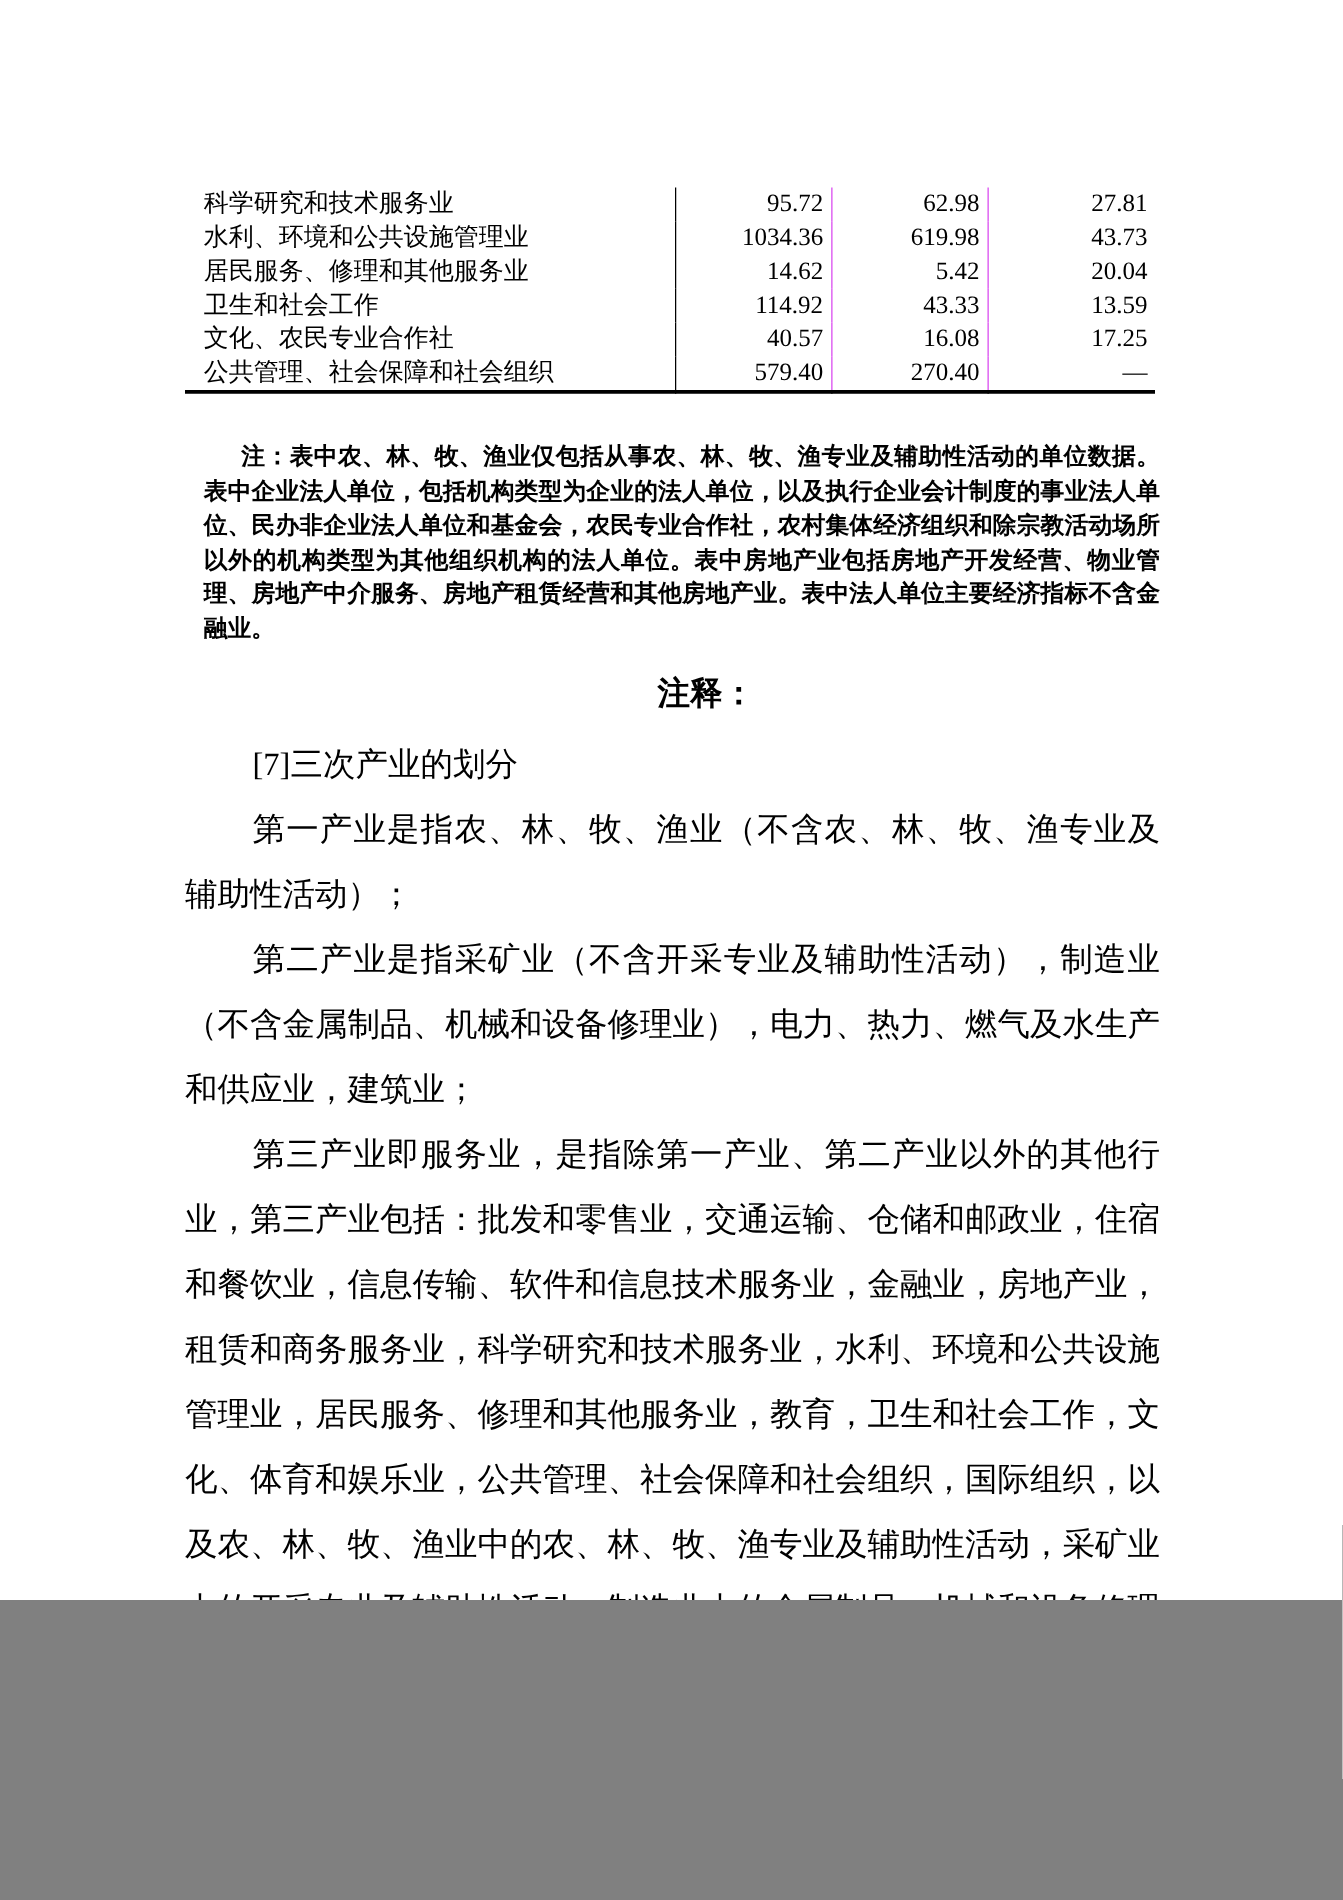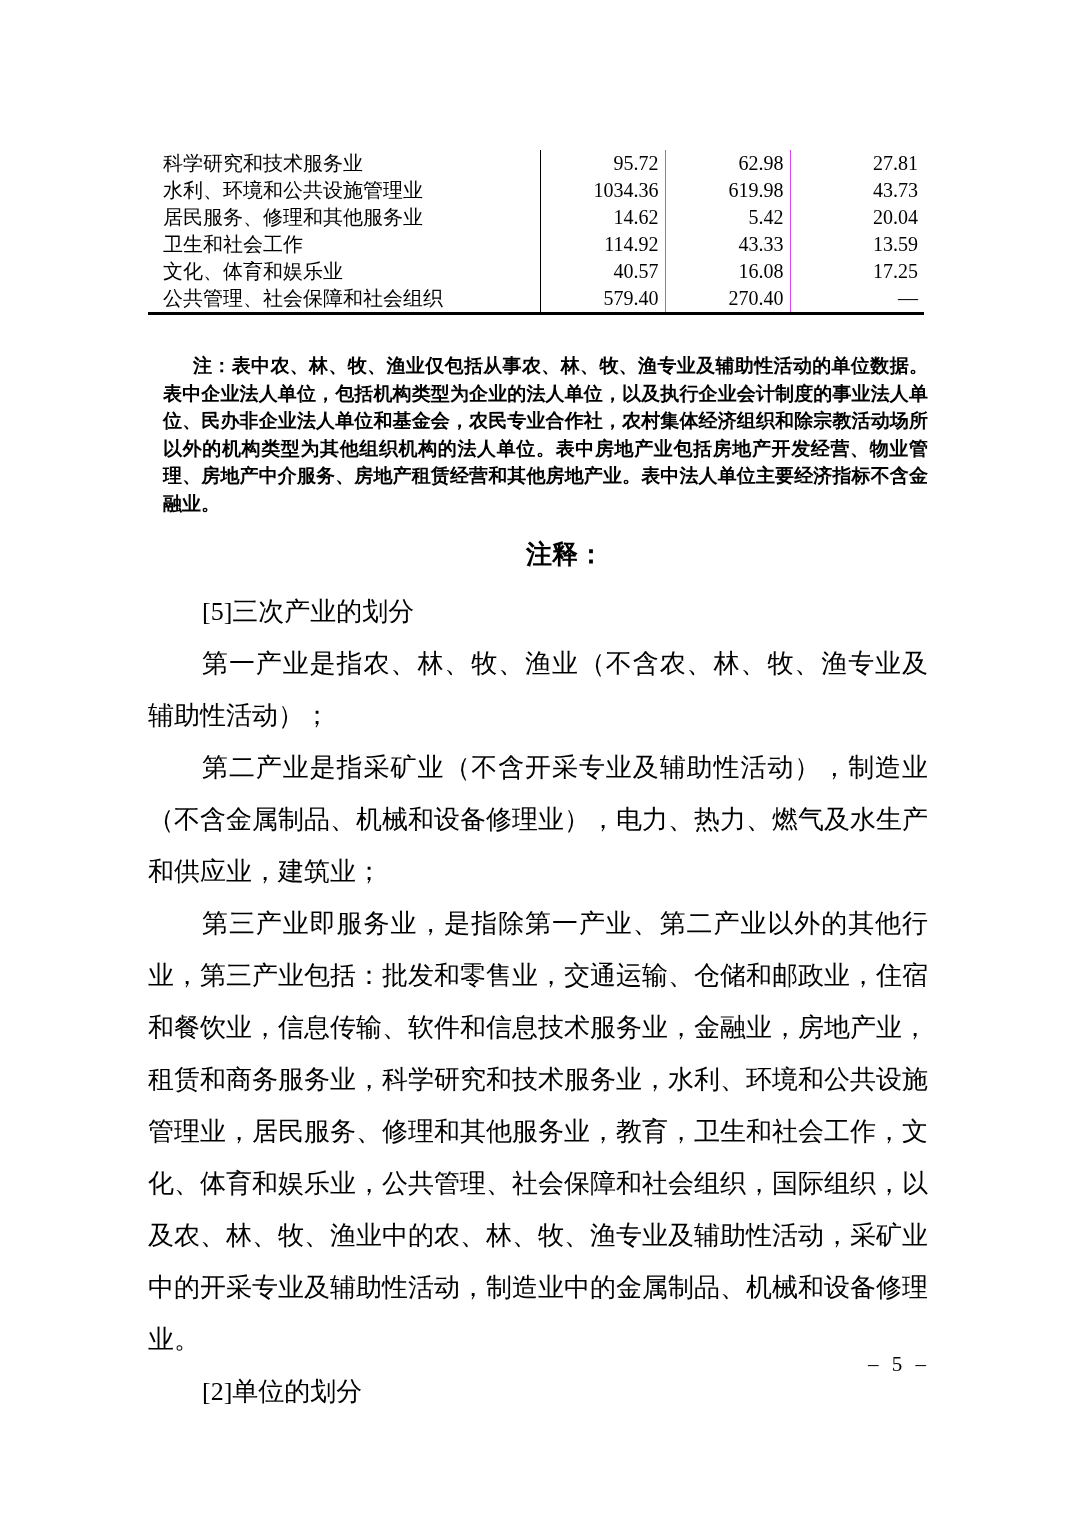--- a/index.html
+++ b/index.html
@@ -1,19 +1,19 @@
 <!DOCTYPE html>
 <html lang="zh"><head>
 <meta charset="utf-8">
 <style>
   html, body { margin: 0; padding: 0; background: #808080; }
   .page {
     position: relative;
     width: 1074px;
-    height: 1520px;
+    height: 1280px;
     margin: 0 auto;
     background: #ffffff;
     color: #000000;
     font-family: "Liberation Serif", "DejaVu Serif", serif;
     overflow: hidden;
   }
 
   
   .stats-table {
     position: absolute;
@@ -119,39 +119,39 @@
         <td class="num c2">5.42</td>
         <td class="num c3">20.04</td>
       </tr>
       <tr>
         <td class="lbl">卫生和社会工作</td>
         <td class="num c1">114.92</td>
         <td class="num c2">43.33</td>
         <td class="num c3">13.59</td>
       </tr>
       <tr>
-        <td class="lbl">文化、体育和娱乐业</td>
+        <td class="lbl">文化、农民专业合作社</td>
         <td class="num c1">40.57</td>
         <td class="num c2">16.08</td>
         <td class="num c3">17.25</td>
       </tr>
       <tr>
         <td class="lbl">公共管理、社会保障和社会组织</td>
         <td class="num c1">579.40</td>
         <td class="num c2">270.40</td>
         <td class="num c3">—</td>
       </tr>
     </tbody>
   </table>
 
   <p class="table-note">注：表中农、林、牧、渔业仅包括从事农、林、牧、渔专业及辅助性活动的单位数据。表中企业法人单位，包括机构类型为企业的法人单位，以及执行企业会计制度的事业法人单位、民办非企业法人单位和基金会，农民专业合作社，农村集体经济组织和除宗教活动场所以外的机构类型为其他组织机构的法人单位。表中房地产业包括房地产开发经营、物业管理、房地产中介服务、房地产租赁经营和其他房地产业。表中法人单位主要经济指标不含金融业。</p>
 
   <div class="body-text">
     <p class="heading">注释：</p>
-    <p>[5]三次产业的划分</p>
+    <p>[7]三次产业的划分</p>
     <p>第一产业是指农、林、牧、渔业（不含农、林、牧、渔专业及辅助性活动）；</p>
     <p>第二产业是指采矿业（不含开采专业及辅助性活动），制造业（不含金属制品、机械和设备修理业），电力、热力、燃气及水生产和供应业，建筑业；</p>
     <p>第三产业即服务业，是指除第一产业、第二产业以外的其他行业，第三产业包括：批发和零售业，交通运输、仓储和邮政业，住宿和餐饮业，信息传输、软件和信息技术服务业，金融业，房地产业，租赁和商务服务业，科学研究和技术服务业，水利、环境和公共设施管理业，居民服务、修理和其他服务业，教育，卫生和社会工作，文化、体育和娱乐业，公共管理、社会保障和社会组织，国际组织，以及农、林、牧、渔业中的农、林、牧、渔专业及辅助性活动，采矿业中的开采专业及辅助性活动，制造业中的金属制品、机械和设备修理业。</p>
     <p>[2]单位的划分</p>
   </div>
 
   <div class="page-number">– 5 –</div>
 
 </div>
 

